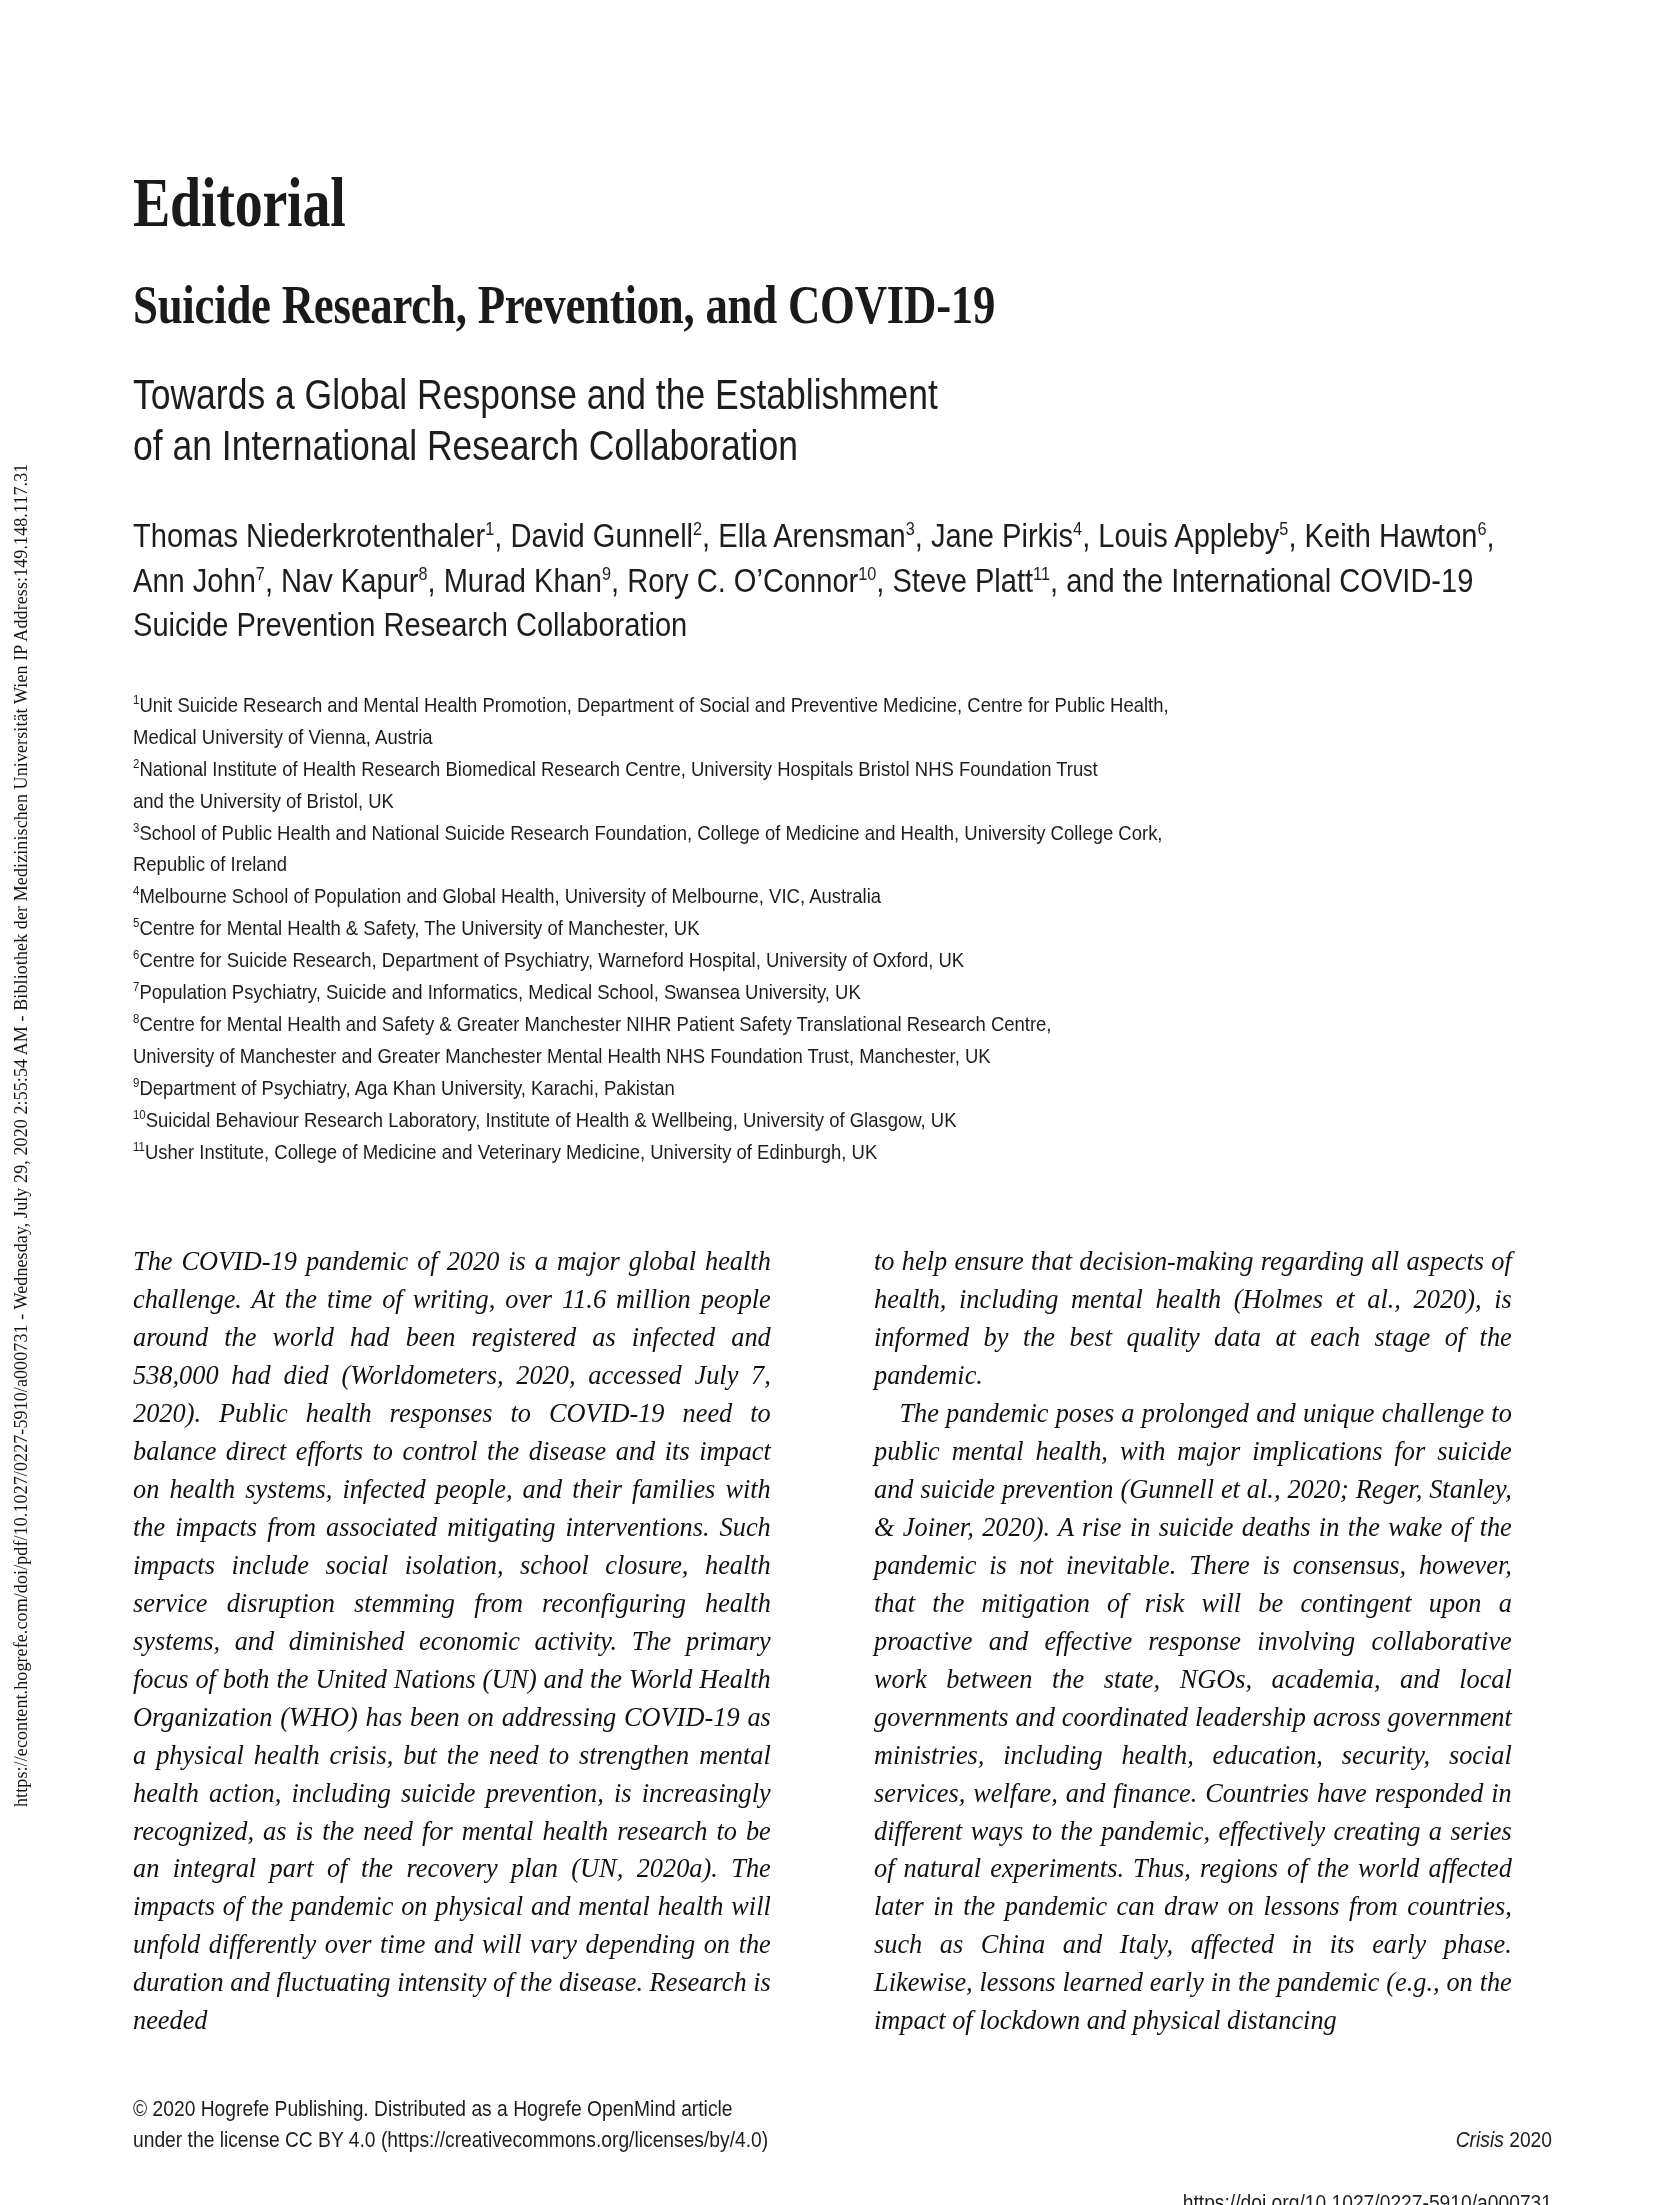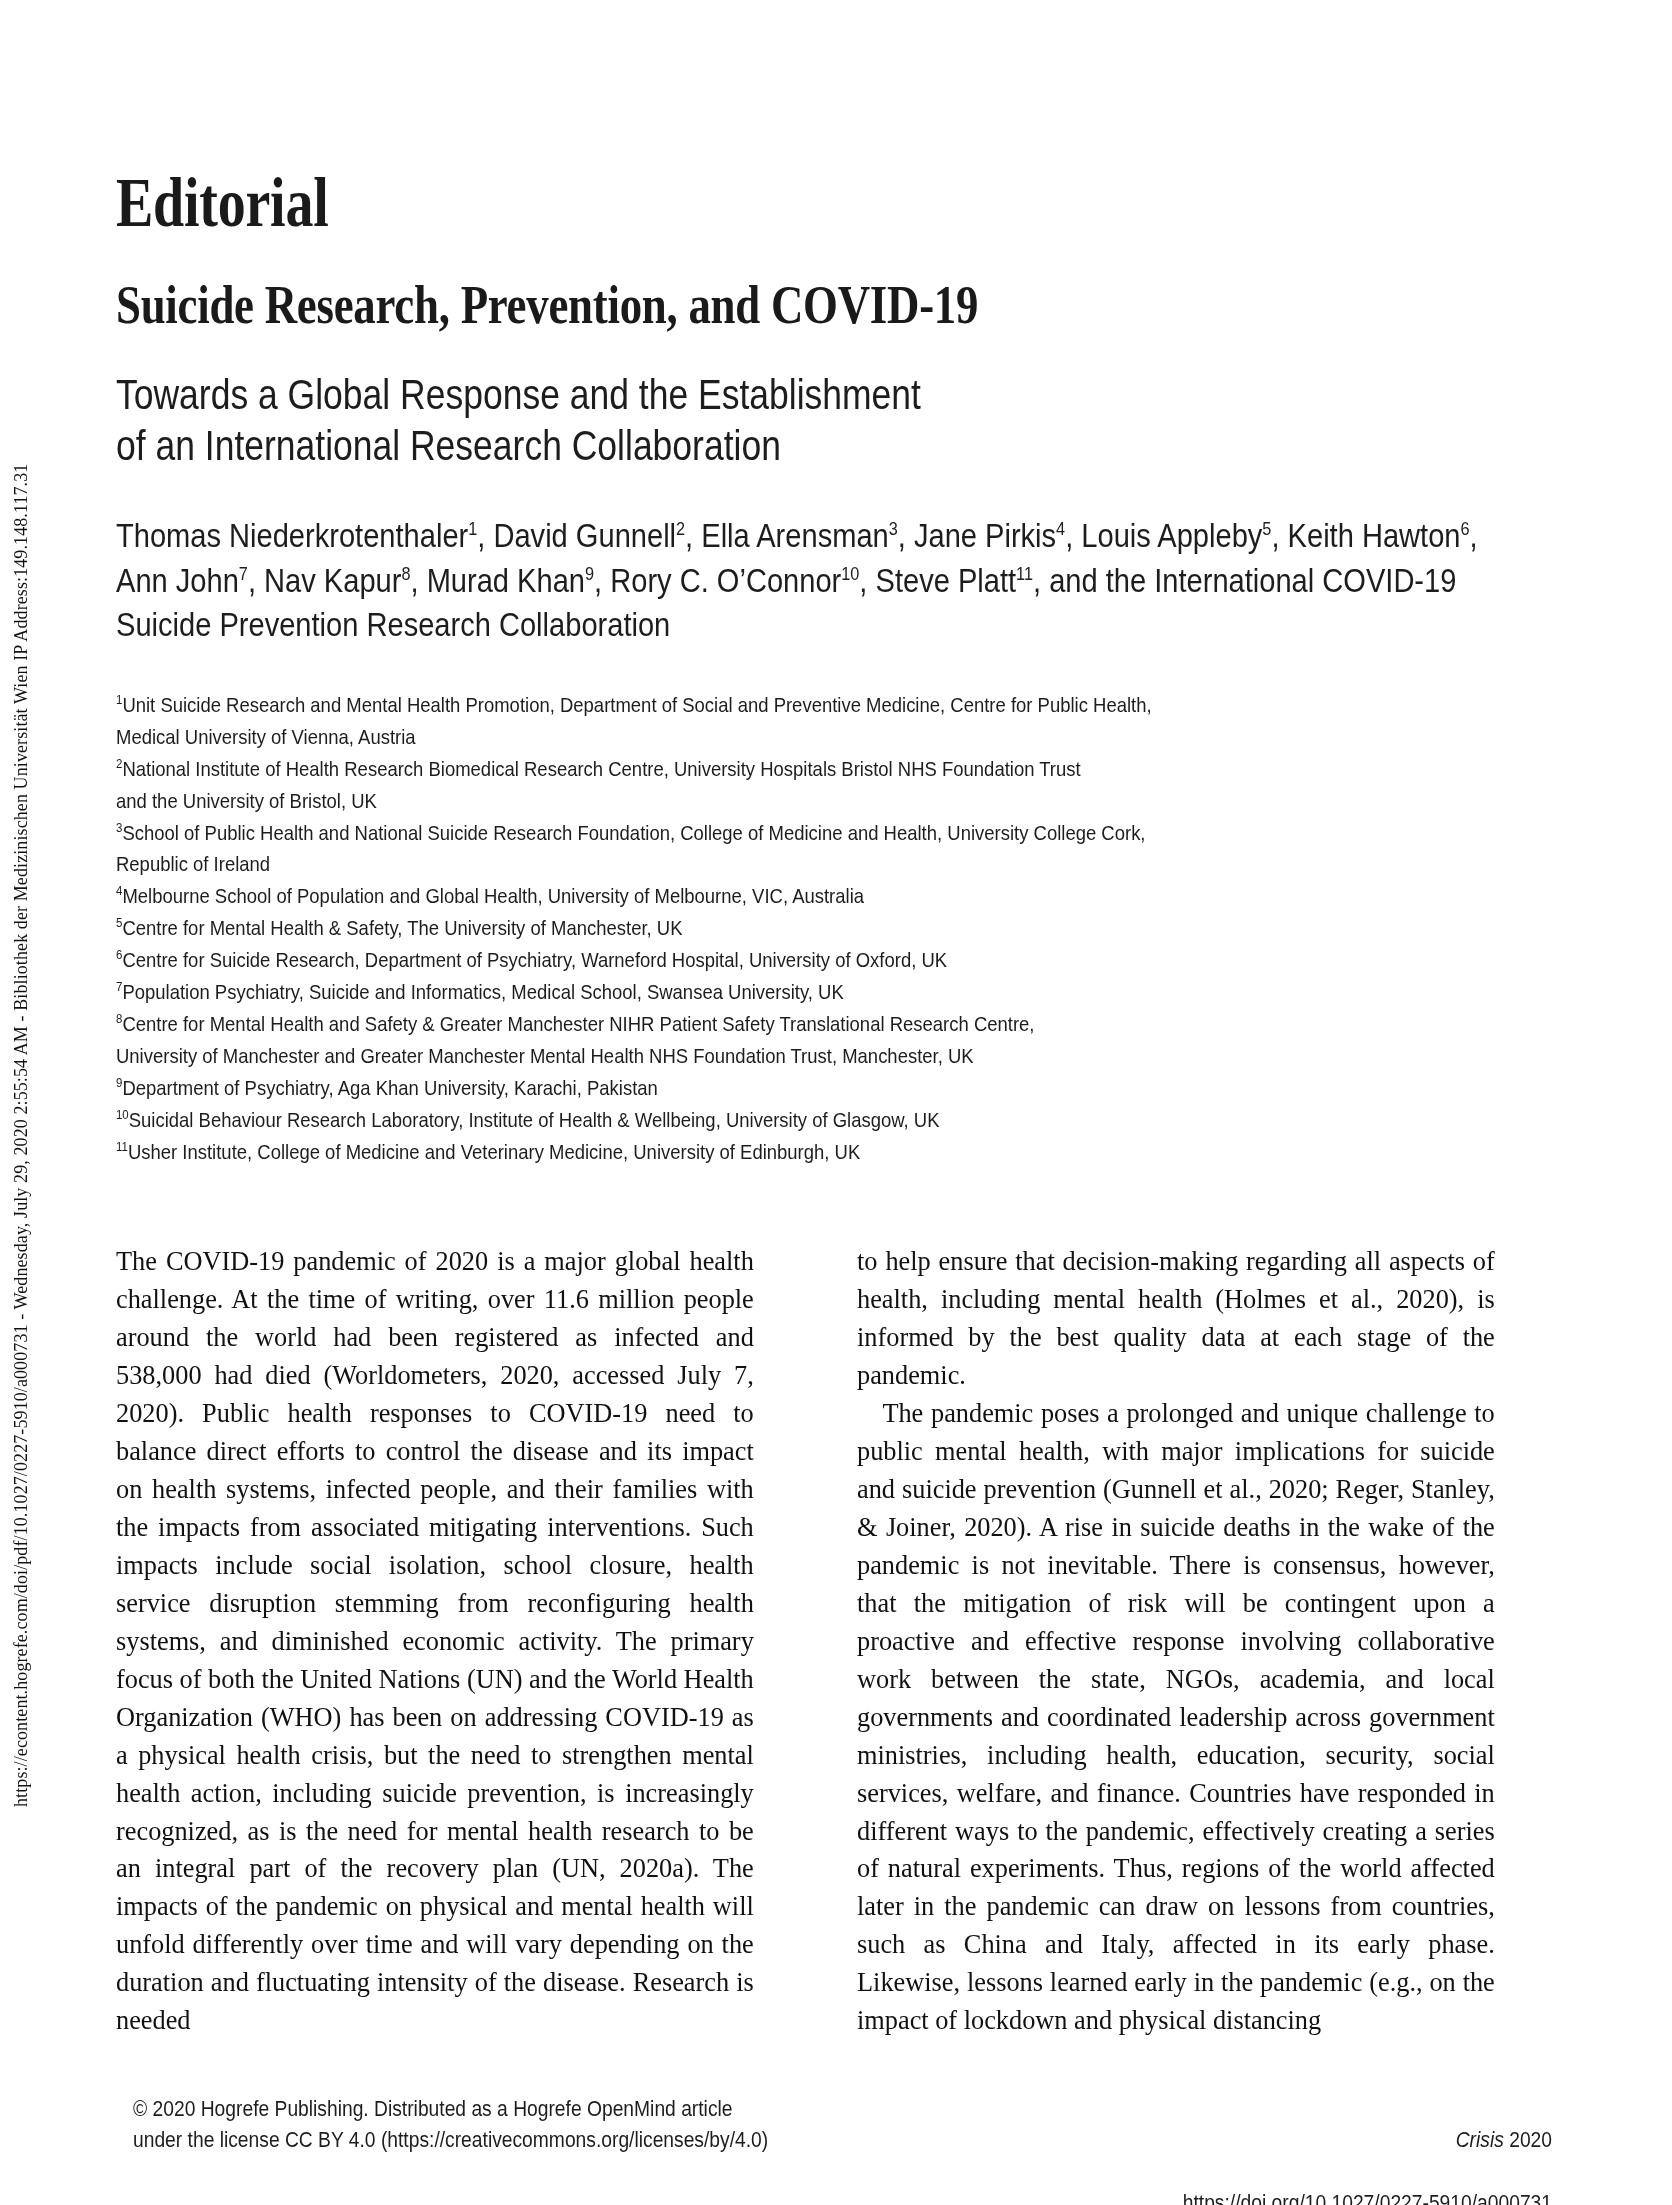--- a/index.html
+++ b/index.html
@@ -33,21 +33,21 @@
     display: flex;
     align-items: center;
     justify-content: flex-start;
     padding-left: 175px;
     box-sizing: border-box;
   }
 
   
   #page {
     position: absolute;
-    left: 116px;
+    left: 133px;
     top: 0;
     width: 1419px;
     height: 1559px;
   }
 
   #editorial-kicker {
     font-family: "Liberation Serif", serif;
     font-weight: bold;
     font-size: 70px;
     line-height: 1.0;
@@ -118,20 +118,21 @@
     vertical-align: super;
     line-height: 0;
   }
 
   
   #body-columns {
     display: flex;
     gap: 62px;
     margin-top: 75px;
     width: 1419px;
+    font-style: italic;
   }
   .body-col {
     width: 679px;
     font-family: "Liberation Serif", serif;
     font-size: 28px;
     line-height: 1.355;
     text-align: justify;
     color: #111;
     transform: scaleX(0.94);
     transform-origin: left top;

